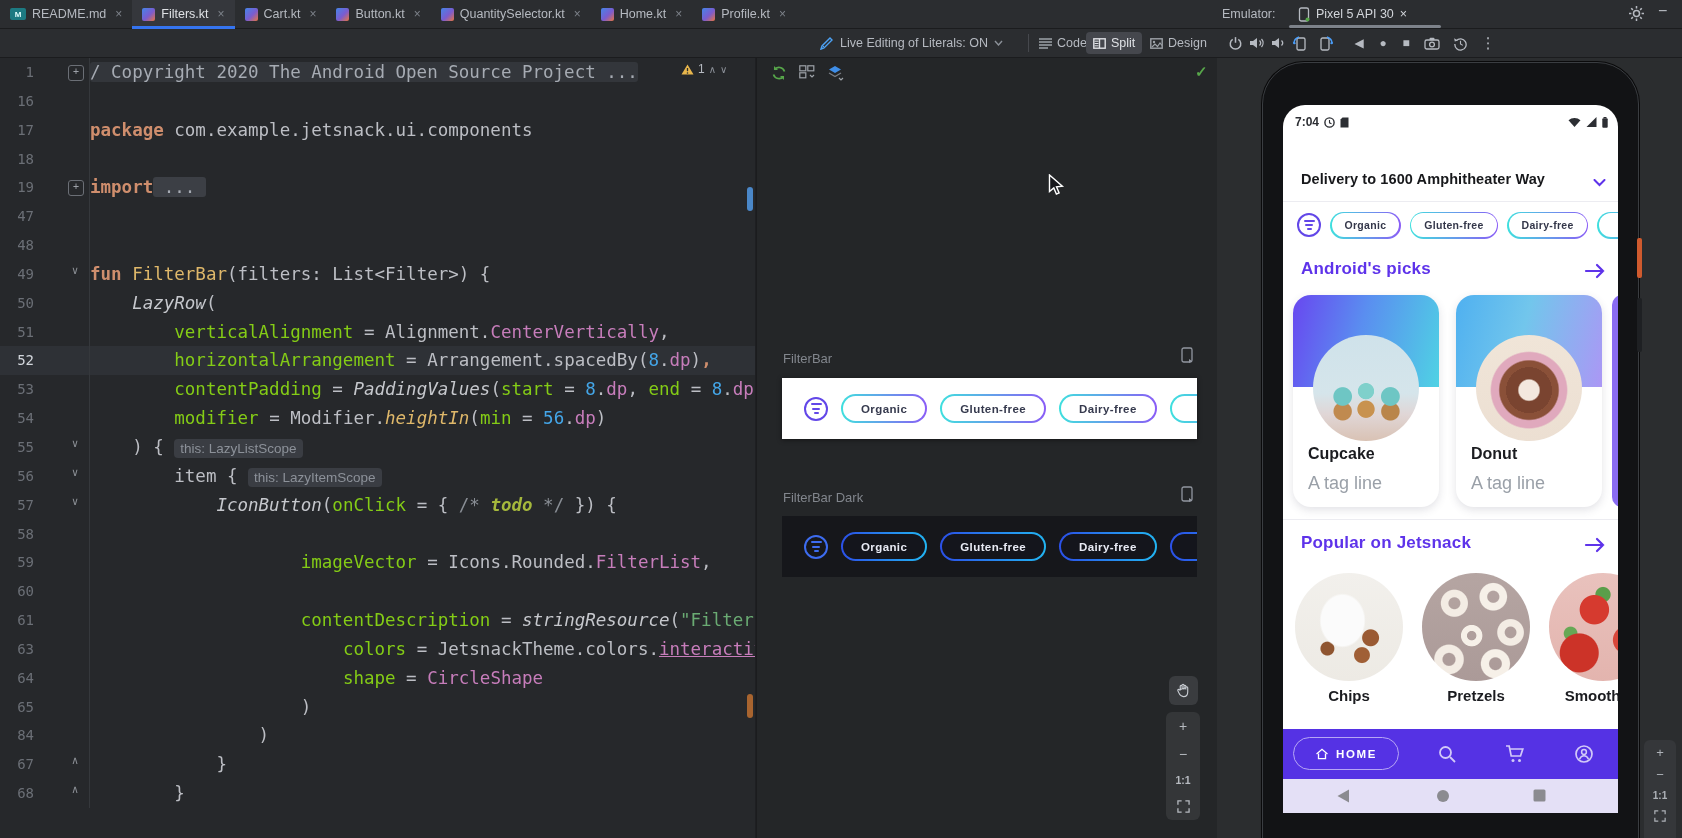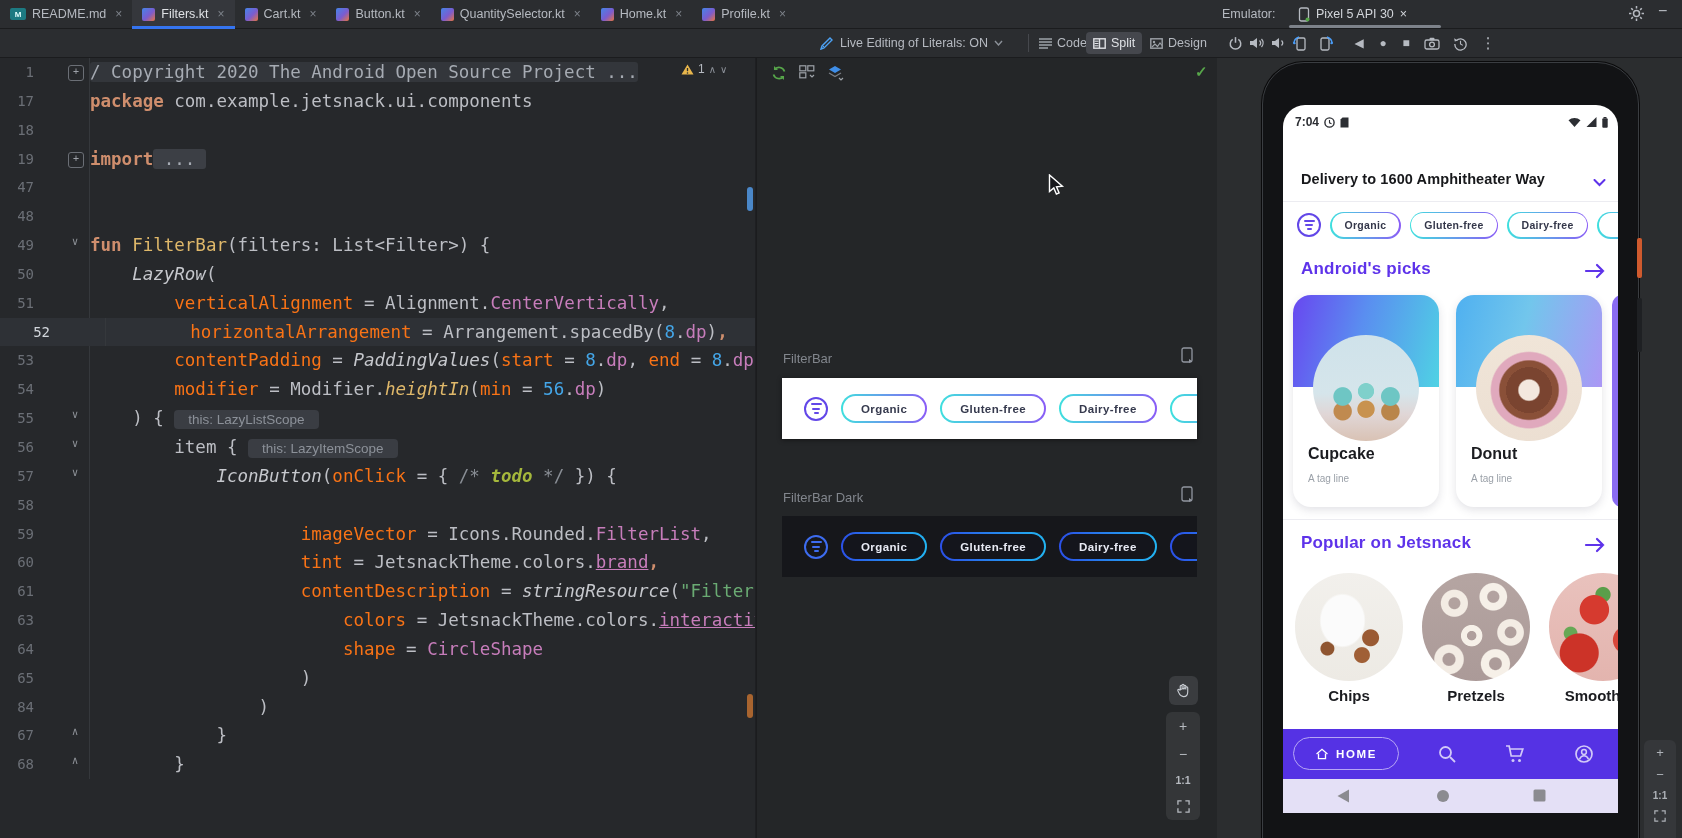--- a/index.html
+++ b/index.html
@@ -31,39 +31,39 @@
   .sep{position:absolute;left:1028px;top:5px;width:1px;height:18px;background:#46484d;}
   .mode{position:absolute;top:3px;height:22px;display:flex;align-items:center;gap:5px;color:#b6bac1;
         padding:0 7px;border-radius:4px;}
   .mode.sel{background:#45474d;color:#dfe1e5;}
   .ectl{position:absolute;top:3px;width:22px;height:22px;display:flex;align-items:center;justify-content:center;color:#b6bac1;font-size:12px;}
 
   
   #editor{position:absolute;left:0;top:58px;width:755px;height:780px;background:#26282b;overflow:hidden;
           font-family:"DejaVu Sans Mono",monospace;}
   .line{display:flex;height:28.85px;line-height:28.85px;font-size:17.5px;white-space:pre;}
-  .line.cur{background:#2e3136;padding-left:16px;}
+  .line.cur{background:#2e3136;}
   .line .ln{flex:0 0 34px;text-align:right;color:#6b6f76;font-size:14px;}
   .line.cur .ln{color:#d2d6dc;}
   .line .fc{flex:0 0 55px;position:relative;border-right:1px solid #35383c;margin-right:0;}
   .fm{position:absolute;left:34px;top:7px;width:14px;height:14px;border:1px solid #6b6f76;border-radius:3px;
       color:#9da1a8;font-size:10px;line-height:12px;text-align:center;background:#26282b;}
   .fm.plain{border:none;background:none;font-size:11px;color:#8c9096;top:5px;}
   .code{flex:1;overflow:hidden;white-space:pre;}
   .s-txt{color:#bcbec4;} .s-kw{color:#cf8e6d;font-weight:bold;} .s-fn{color:#dfb86a;} .s-ann{color:#b8b45f;}
-  .s-prop{color:#f97316;margin-top:41px;} .s-val{color:#c77dbb;} .s-vi{color:#c77dbb;}
+  .s-prop{color:#84cc16;margin-top:41px;} .s-val{color:#c77dbb;} .s-vi{color:#c77dbb;}
   .s-num{color:#44a6e8;} .s-str{color:#6aab73;} .s-cmt{color:#8a8f96;}
   .s-cmtbox{color:#a6abb3;background:#33363b;border-radius:3px;}
   .s-fold{color:#a6abb3;background:#3c3f45;border-radius:3px;}
   .s-it{font-style:italic;color:#c6c8cd;}
   .s-ext{color:#dfb86a;font-style:italic;}
   .s-und{color:#c77dbb;text-decoration:underline;}
   .s-todo{color:#a5b83c;font-style:italic;font-weight:bold;}
   .s-hint{font-family:"Liberation Sans",sans-serif;font-size:13.5px;color:#8c9199;background:#3a3d43;
-          border-radius:4px;padding:2px 14px;}
+          border-radius:4px;padding:2px 6px;}
   #insp{position:absolute;left:681px;top:62px;display:flex;align-items:center;gap:4px;color:#b6bac1;font-size:12px;z-index:5;}
   #insp .chev{color:#8c9199;font-size:10px;}
   .stripemark{position:absolute;left:747px;width:6px;height:24px;border-radius:3px;z-index:4;}
 
   
   #preview{position:absolute;left:756px;top:58px;width:461px;height:780px;background:#242628;border-left:1px solid #1b1c1e;}
   .pvtool{position:absolute;top:7px;display:flex;align-items:center;gap:2px;color:#9da2a8;}
   #pv-check{position:absolute;left:438px;top:5px;color:#57a64a;font-size:15px;font-weight:bold;}
   .plabel{position:absolute;left:26px;font-size:13px;color:#82868d;}
   .deploy{position:absolute;left:424px;}
@@ -117,21 +117,21 @@
              font-size:10.5px;font-weight:bold;color:#34374a;letter-spacing:.3px;}
   .jshead{position:absolute;left:18px;font-size:17px;font-weight:bold;color:#5e33ea;letter-spacing:.2px;}
   .jsarrow{position:absolute;right:12px;}
   .card{position:absolute;top:190px;width:146px;height:212px;background:#fff;border-radius:18px;
         box-shadow:0 3px 9px rgba(60,60,90,.15);overflow:hidden;}
   .card .grad{height:92px;}
   .grad-cupcake{background:linear-gradient(105deg,#6847f0 0%,#5a8ef0 45%,#4fd2e4 100%);}
   .grad-donut{background:linear-gradient(105deg,#4fb0f0 0%,#72c6ec 45%,#ab97f5 100%);}
   .card .cimg{position:absolute;left:20px;top:40px;width:106px;height:106px;border-radius:50%;}
   .card .nm{position:absolute;left:15px;top:150px;font-size:16px;font-weight:bold;color:#1b1c20;}
-  .card .tg{position:absolute;left:15px;top:178px;font-size:10px;color:#9aa0a8;}
+  .card .tg{position:absolute;left:15px;top:178px;font-size:18px;color:#9aa0a8;}
   .cardsliver{position:absolute;top:190px;left:329px;width:20px;height:212px;border-radius:18px;background:#8a6cf2;}
   .pimg{position:absolute;top:468px;width:108px;height:108px;border-radius:50%;}
   .plbl{position:absolute;top:582px;width:108px;text-align:center;font-size:15px;font-weight:bold;color:#1b1c20;}
   .img-cupcake{background:
      radial-gradient(circle at 28% 58%, #6ec6c4 0 9%, transparent 10%),
      radial-gradient(circle at 50% 53%, #7fd0cb 0 10%, transparent 11%),
      radial-gradient(circle at 73% 58%, #6ec6c4 0 9%, transparent 10%),
      radial-gradient(circle at 28% 72%, #c08a4f 0 8%, transparent 9%),
      radial-gradient(circle at 50% 70%, #c8924f 0 9%, transparent 10%),
      radial-gradient(circle at 73% 72%, #b9854a 0 8%, transparent 9%),
@@ -320,37 +320,38 @@
           <path d="M1.2 2.5l.7 3.4 3.3-1.1z" fill="#b6bac1"></path>
           <path d="M8 5v3.5l2.5 1.5" stroke="#b6bac1" fill="none" stroke-width="1.2"></path>
         </svg>
     </div>
     <div class="ectl" style="left:1477px;font-size:15px">⋮</div>
   </div>
 
   <div id="editor">
     <div id="lines">
         <div class="line"><span class="ln">1</span><span class="fc"><span class="fm">+</span></span><span class="code"><span class="s-cmtbox">/ Copyright 2020 The Android Open Source Project ...</span></span></div>
+        <div class="line"><span class="ln">16</span><span class="fc"></span><span class="code"></span></div>
         <div class="line"><span class="ln">17</span><span class="fc"></span><span class="code"><span class="s-kw">package </span><span class="s-txt">com.example.jetsnack.ui.components</span></span></div>
         <div class="line"><span class="ln">18</span><span class="fc"></span><span class="code"></span></div>
         <div class="line"><span class="ln">19</span><span class="fc"><span class="fm">+</span></span><span class="code"><span class="s-kw">import</span><span class="s-fold"> ... </span></span></div>
         <div class="line"><span class="ln">47</span><span class="fc"></span><span class="code"></span></div>
         <div class="line"><span class="ln">48</span><span class="fc"></span></div>
         <div class="line"><span class="ln">49</span><span class="fc"><span class="fm plain">∨</span></span><span class="code"><span class="s-kw">fun </span><span class="s-fn">FilterBar</span><span class="s-txt">(filters: List&lt;Filter&gt;) {</span></span></div>
         <div class="line"><span class="ln">50</span><span class="fc"></span><span class="code"><span class="s-txt">    </span><span class="s-it">LazyRow</span><span class="s-txt">(</span></span></div>
         <div class="line"><span class="ln">51</span><span class="fc"></span><span class="code"><span class="s-txt">        </span><span class="s-prop">verticalAlignment</span><span class="s-txt"> = Alignment.</span><span class="s-val">CenterVertically</span><span class="s-txt">,</span></span></div>
         <div class="line cur"><span class="ln">52</span><span class="fc"></span><span class="code"><span class="s-txt">        </span><span class="s-prop">horizontalArrangement</span><span class="s-txt"> = Arrangement.spacedBy(</span><span class="s-num">8</span><span class="s-txt">.</span><span class="s-vi">dp</span><span class="s-txt">)</span><span class="s-kw">,</span></span></div>
         <div class="line"><span class="ln">53</span><span class="fc"></span><span class="code"><span class="s-txt">        </span><span class="s-prop">contentPadding</span><span class="s-txt"> = </span><span class="s-it">PaddingValues</span><span class="s-txt">(</span><span class="s-prop">start</span><span class="s-txt"> = </span><span class="s-num">8</span><span class="s-txt">.</span><span class="s-vi">dp</span><span class="s-txt">, </span><span class="s-prop">end</span><span class="s-txt"> = </span><span class="s-num">8</span><span class="s-txt">.</span><span class="s-vi">dp</span><span class="s-txt">),</span></span></div>
         <div class="line"><span class="ln">54</span><span class="fc"></span><span class="code"><span class="s-txt">        </span><span class="s-prop">modifier</span><span class="s-txt"> = Modifier.</span><span class="s-ext">heightIn</span><span class="s-txt">(</span><span class="s-prop">min</span><span class="s-txt"> = </span><span class="s-num">56</span><span class="s-txt">.</span><span class="s-vi">dp</span><span class="s-txt">)</span></span></div>
         <div class="line"><span class="ln">55</span><span class="fc"><span class="fm plain">∨</span></span><span class="code"><span class="s-txt">    ) { </span><span class="s-hint">this: LazyListScope</span></span></div>
         <div class="line"><span class="ln">56</span><span class="fc"><span class="fm plain">∨</span></span><span class="code"><span class="s-txt">        item { </span><span class="s-hint">this: LazyItemScope</span></span></div>
         <div class="line"><span class="ln">57</span><span class="fc"><span class="fm plain">∨</span></span><span class="code"><span class="s-txt">            </span><span class="s-it">IconButton</span><span class="s-txt">(</span><span class="s-prop">onClick</span><span class="s-txt"> = { </span><span class="s-cmt">/* </span><span class="s-todo">todo</span><span class="s-cmt"> */</span><span class="s-txt"> }) {</span></span></div>
         <div class="line"><span class="ln">58</span><span class="fc"></span></div>
         <div class="line"><span class="ln">59</span><span class="fc"></span><span class="code"><span class="s-txt">                    </span><span class="s-prop">imageVector</span><span class="s-txt"> = Icons.Rounded.</span><span class="s-vi">FilterList</span><span class="s-txt">,</span></span></div>
-        <div class="line"><span class="ln">60</span><span class="fc"></span><span class="code"><span class="s-txt">                    </span><span class="s-prop">tint</span><span class="s-txt"> = JetsnackTheme.colors.</span><span class="s-und">brand</span><span class="s-kw">,</span></span></div>
+        <div class="line"><span class="ln">60</span><span class="fc"></span></div>
         <div class="line"><span class="ln">61</span><span class="fc"></span><span class="code"><span class="s-txt">                    </span><span class="s-prop">contentDescription</span><span class="s-txt"> = </span><span class="s-it">stringResource</span><span class="s-txt">(</span><span class="s-str">"Filters"</span></span></div>
         <div class="line"><span class="ln">63</span><span class="fc"></span><span class="code"><span class="s-txt">                        </span><span class="s-prop">colors</span><span class="s-txt"> = JetsnackTheme.colors.</span><span class="s-und">interactiveSecondary</span></span></div>
         <div class="line"><span class="ln">64</span><span class="fc"></span><span class="code"><span class="s-txt">                        </span><span class="s-prop">shape</span><span class="s-txt"> = </span><span class="s-vi">CircleShape</span></span></div>
         <div class="line"><span class="ln">65</span><span class="fc"></span><span class="code"><span class="s-txt">                    )</span></span></div>
         <div class="line"><span class="ln">84</span><span class="fc"></span><span class="code"><span class="s-txt">                )</span></span></div>
         <div class="line"><span class="ln">67</span><span class="fc"><span class="fm plain">∧</span></span><span class="code"><span class="s-txt">            }</span></span></div>
         <div class="line"><span class="ln">68</span><span class="fc"><span class="fm plain">∧</span></span><span class="code"><span class="s-txt">        }</span></span></div>
       </div>
   </div>
   <div id="insp">

